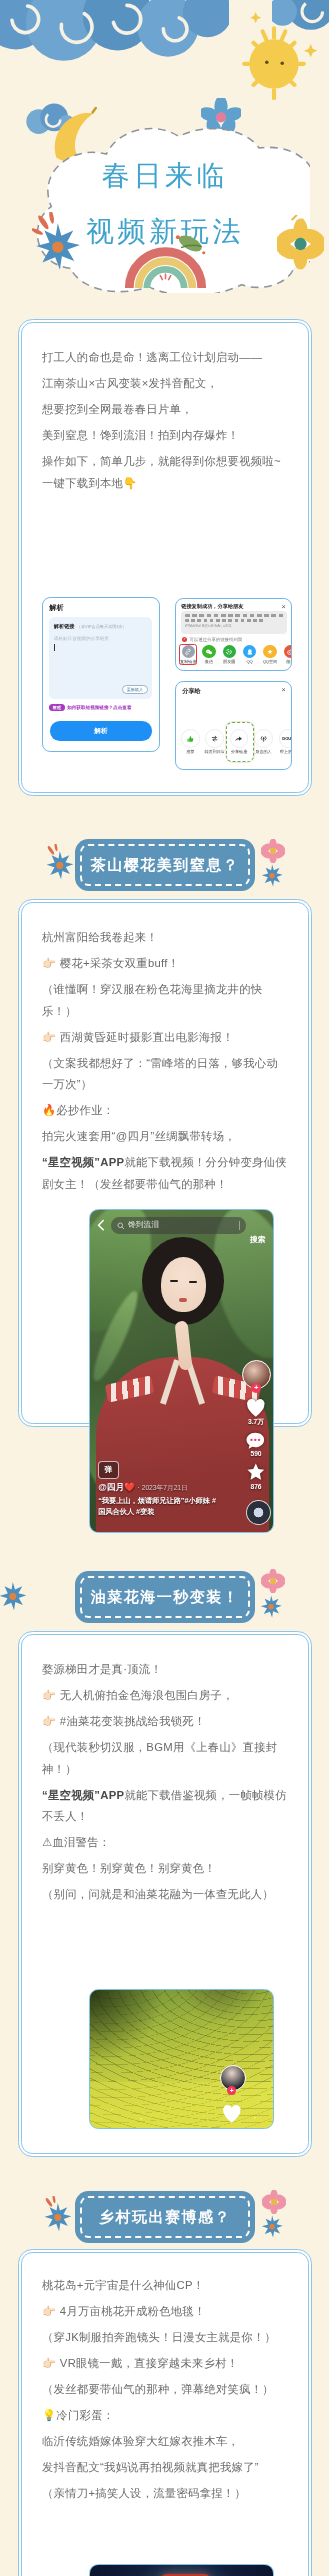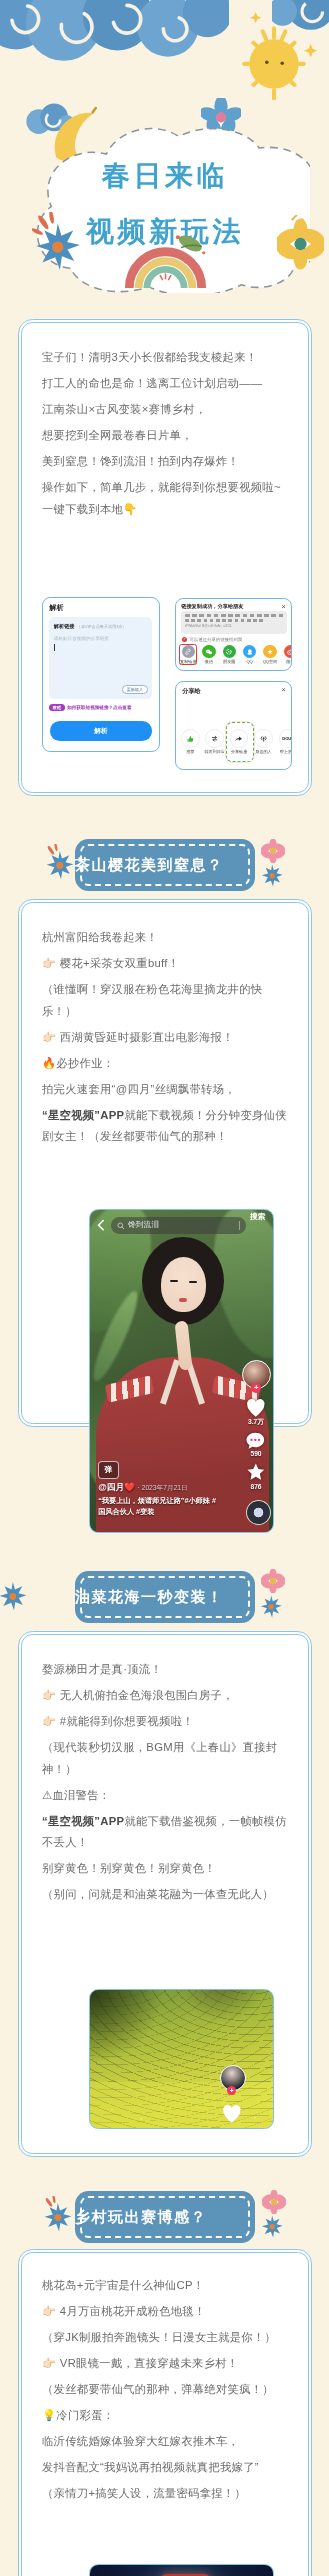--- a/index.html
+++ b/index.html
@@ -7,23 +7,23 @@
   #page{position:relative;width:330px;height:3547px;margin:0 auto;background:#FBF3E2;overflow:hidden;}
   .abs{position:absolute;}
   
   .card{position:absolute;left:18px;width:294px;background:#fff;border:1px solid #8CC6EC;border-radius:14.4px;box-sizing:border-box;padding:27px 23px 0 23px;}
   .card::before{content:"";position:absolute;inset:2.1px;border:1px solid #8CC6EC;border-radius:11.3px;pointer-events:none;}
   .p{font-size:11.3px;line-height:1.9;letter-spacing:0.3px;color:#6b6b6b;font-weight:500;margin:0 0 4.6px 0;}
   .p b{color:#4a4a4a;font-weight:800;}
   
   .sec{position:absolute;left:75px;width:180px;height:52px;background:#5B93B9;border-radius:13.4px;}
   .sec::before{content:"";position:absolute;inset:4.6px;border:2.1px dashed #fff;border-radius:8.2px;}
-  .sec .t{position:relative;display:block;line-height:52px;color:#fff;font-size:15px;font-weight:800;letter-spacing:1.5px;}
-  
-  .title-line{position:absolute;width:330px;text-align:center;color:#3FA3CD;font-weight:700;font-size:28px;letter-spacing:3.6px;}
+  .sec .t{position:relative;display:block;text-align:center;line-height:52px;color:#fff;font-size:15px;font-weight:800;letter-spacing:1.5px;}
+  
+  .title-line{position:absolute;width:330px;text-align:center;color:#3FA3CD;font-weight:400;font-size:28px;letter-spacing:3.6px;}
   
   .panel{position:absolute;background:#fff;border:1.5px solid #6FB5E8;border-radius:8.2px;box-sizing:border-box;overflow:hidden;}
   .panel h4{margin:5.2px 6.2px 3.1px;font-size:7.2px;color:#222;font-weight:800;}
   .pclose{position:absolute;top:4.1px;right:5.2px;font-size:7.2px;color:#555;line-height:1;}
   .ico-lab{font-size:4.1px;color:#444;text-align:center;margin-top:1px;white-space:nowrap;}
   .circ{width:13.4px;height:13.4px;border-radius:50%;display:flex;align-items:center;justify-content:center;margin:0 auto;}
   
   .vstill{position:absolute;border:1.5px solid #7EC2EA;border-radius:9.3px;overflow:hidden;box-sizing:border-box;}
   .railtxt{position:absolute;width:36px;text-align:center;color:#fff;font-size:6.7px;font-weight:700;text-shadow:0 0.5px 1.5px rgba(0,0,0,.6);}
   .railic{position:absolute;left:0;right:0;margin:auto;display:block;filter:drop-shadow(0 0.5px 1.5px rgba(0,0,0,.5));}
@@ -134,23 +134,22 @@
         <line x1="86" y1="94" x2="86" y2="85"></line>
         <line x1="92" y1="96" x2="96" y2="88"></line>
       </g>
     <ellipse cx="134" cy="26" rx="24" ry="12" fill="#7FA45B" transform="rotate(28 134 26)"></ellipse>
     <path d="M116 34 q20 -8 40 -2" stroke="#5e7f44" stroke-width="3" fill="none"></path>
     <circle cx="110" cy="14" r="4" fill="#DD6E50"></circle>
       <circle cx="160" cy="44" r="3" fill="#DD6E50"></circle>
   </svg>
 
   <div class="card" style="top:319px;height:477px;">
-    <p class="p">宝子们！清明3天小长假都给我支棱起来！</p>
     <p class="p">打工人的命也是命！逃离工位计划启动——</p>
-    <p class="p">江南茶山×古风变装×赛博乡村，</p>
+    <p class="p">江南茶山×古风变装×发抖音配文，</p>
     <p class="p">想要挖到全网最卷春日片单，</p>
     <p class="p">美到窒息！馋到流泪！拍到内存爆炸！</p>
     <p class="p">操作如下，简单几步，就能得到你想要视频啦~一键下载到本地👇</p>
 
     <div class="panel" style="left:23px;top:277px;width:118px;height:155px;">
       <h4>解析</h4>
       <div class="abs" style="left:6.2px;top:18.5px;width:103px;height:82px;background:#EAF3FC;border-radius:5.2px;padding:4.1px 4.6px;box-sizing:border-box;">
         <span style="font-size:5.2px;font-weight:800;color:#222;">解析链接</span>
         <span style="font-size:4.1px;color:#9aa4ad;">（非VIP会员每天试用3次）</span>
         <div style="margin-top:3.1px;">
@@ -314,20 +313,21 @@
   <svg class="abs" style="left:258px;top:859px" width="27" height="32" viewBox="0 0 95 130">
     <path d="M50 22 57 46 80 36 68 58 93 64 69 73 82 95 58 86 54 112 45 88 20 98 33 74 8 66 34 59 24 36 46 46 Z" fill="#4C8FBF"></path>
     <circle cx="50" cy="68" r="11" fill="#E2823F"></circle>
   </svg>
 
   <div class="card" style="top:899px;height:528px;">
     <p class="p">杭州富阳给我卷起来！</p>
     <p class="p">👉🏻 樱花+采茶女双重buff！</p>
     <p class="p">（谁懂啊！穿汉服在粉色花海里摘龙井的快乐！）</p>
     <p class="p">👉🏻 西湖黄昏延时摄影直出电影海报！</p>
+    <p class="p">（文案我都想好了：“雷峰塔的日落，够我心动一万次”）</p>
     <p class="p">🔥必抄作业：</p>
     <p class="p">拍完火速套用“@四月”丝绸飘带转场，</p>
     <p class="p"><b>“星空视频”APP</b><span>就能下载视频！分分钟变身仙侠剧女主！（发丝都要带仙气的那种！</span></p>
 
     <div class="vstill" style="left:70px;top:309px;width:185px;height:324px;background:linear-gradient(160deg,#5a7a46,#39532f 60%,#2c4227);">
       <div class="blurblob" style="left:-15.5px;top:-10.3px;width:72px;height:134px;background:linear-gradient(170deg,#7fae62,#49703a);transform:rotate(18deg);opacity:.85;"></div>
       <div class="blurblob" style="right:-20.6px;top:-5.2px;width:77px;height:155px;background:linear-gradient(190deg,#85b06a,#4a6f3c);transform:rotate(-14deg);opacity:.8;"></div>
       <div class="blurblob" style="left:-10.3px;bottom:20.6px;width:62px;height:134px;background:linear-gradient(10deg,#6d9a55,#3c5c31);transform:rotate(-20deg);opacity:.8;"></div>
       <div class="blurblob" style="left:15.5px;top:77px;width:18.5px;height:98px;background:linear-gradient(#87b169,#5a824a);transform:rotate(24deg);opacity:.9;"></div>
 
@@ -347,21 +347,21 @@
           <path d="M14 3 5 12l9 9" fill="none" stroke="#fff" stroke-width="3" stroke-linecap="round"></path>
         </svg>
       <div class="abs" style="left:20.6px;top:7.2px;width:135px;height:16.5px;border-radius:8.2px;background:rgba(60,60,60,.55);display:flex;align-items:center;padding:0 6.2px;box-sizing:border-box;">
         <svg width="7.7" height="7.7" viewBox="0 0 20 20">
             <circle cx="8.5" cy="8.5" r="6" fill="none" stroke="#ddd" stroke-width="2"></circle>
             <line x1="13" y1="13" x2="18" y2="18" stroke="#ddd" stroke-width="2" stroke-linecap="round"></line>
           </svg>
         <span style="margin-left:3.6px;color:rgba(255,255,255,.85);font-size:7.7px;">馋到流泪</span>
         <span style="margin-left:auto;width:0.5px;height:8.2px;background:rgba(255,255,255,.4);"></span>
       </div>
-      <span class="abs" style="left:160px;top:2px;color:#fff;font-size:7.7px;font-weight:600;">搜索</span>
+      <span class="abs" style="left:160px;top:25px;color:#fff;font-size:7.7px;font-weight:600;">搜索</span>
 
       <div class="abs" style="left:152px;top:150px;width:27px;height:27px;border-radius:50%;border:1px solid #fff;background:radial-gradient(circle at 40% 35%,#e8c8b8,#7a4a3a 70%,#30201c);"></div>
       <div class="abs" style="left:161px;top:173px;width:10.3px;height:10.3px;border-radius:50%;background:#F3395B;color:#fff;text-align:center;line-height:10.3px;font-size:7.7px;font-weight:700;">+</div>
       <svg class="railic" style="top:188px;left:148px;" width="21.6" height="19.6" viewBox="0 0 24 22">
           <path d="M12 21C5.5 15.5 2.5 11.5 2.5 8A5 5 0 0112 4.5 5 5 0 0121.5 8c0 3.5-3 7.5-9.5 13z" fill="#fff"></path>
         </svg>
       <span class="railtxt" style="left:148px;top:208px;">3.7万</span>
       <svg class="railic" style="top:221px;left:148px;" width="20.6" height="18.5" viewBox="0 0 24 22">
           <path d="M12 2C6 2 1.5 6 1.5 10.5c0 2.6 1.4 4.9 3.6 6.4L4 21l4.6-2.2c1 .3 2.2.5 3.4.5 6 0 10.5-4 10.5-9S18 2 12 2z" fill="#fff"></path>
           <circle cx="7.5" cy="10.5" r="1.4" fill="#F3395B"></circle>
@@ -410,24 +410,24 @@
     <circle cx="23" cy="23" r="6" fill="#E8B84B"></circle>
   </svg>
   <svg class="abs" style="left:257px;top:1590px" width="27" height="32" viewBox="0 0 95 130">
     <path d="M50 22 57 46 80 36 68 58 93 64 69 73 82 95 58 86 54 112 45 88 20 98 33 74 8 66 34 59 24 36 46 46 Z" fill="#4C8FBF"></path>
       <circle cx="50" cy="68" r="11" fill="#E2823F"></circle>
   </svg>
 
   <div class="card" style="top:1631px;height:526px;">
     <p class="p">婺源梯田才是真·顶流！</p>
     <p class="p">👉🏻 无人机俯拍金色海浪包围白房子，</p>
-    <p class="p">👉🏻 #就能得到你想要视频啦！</p>
+    <p class="p">👉🏻 #油菜花变装挑战给我锁死！</p>
     <p class="p">（现代装秒切汉服，BGM用《上春山》直接封神！）</p>
+    <p class="p"><b>“星空视频”APP</b><span>就能下载借鉴视频，一帧帧模仿不丢人！</span></p>
     <p class="p">⚠血泪警告：</p>
-    <p class="p"><b>“星空视频”APP</b><span>就能下载借鉴视频，一帧帧模仿不丢人！</span></p>
     <p class="p">别穿黄色！别穿黄色！别穿黄色！</p>
     <p class="p">（别问，问就是和油菜花融为一体查无此人）</p>
 
     <div class="vstill" style="left:70px;top:357px;width:185px;height:140px;background:linear-gradient(168deg,#6f8f3a 0%,#9fb43c 28%,#c6cd3f 55%,#dade48 78%,#e4e44f 100%);">
       <div class="abs" style="inset:0;background:
         repeating-radial-gradient(120% 95% at 88% -12%, rgba(70,90,30,.38) 0 1.3px, rgba(0,0,0,0) 1.3px 11.3px),
         repeating-radial-gradient(110% 90% at 12% -18%, rgba(80,100,35,.3) 0 1px, rgba(0,0,0,0) 1px 13.4px);"></div>
       <div class="abs" style="inset:0;background:radial-gradient(circle at 0% 0%, rgba(30,40,14,.85), transparent 32%),radial-gradient(circle at 72% -8%, rgba(60,60,30,.5), transparent 22%);"></div>
       <div class="abs" style="left:0;right:0;bottom:0;height:46px;background:
         radial-gradient(circle 1.5px at 12% 60%, #f4ef5a 60%, transparent 61%),radial-gradient(circle 1.5px at 28% 80%, #f4ef5a 60%, transparent 61%),

